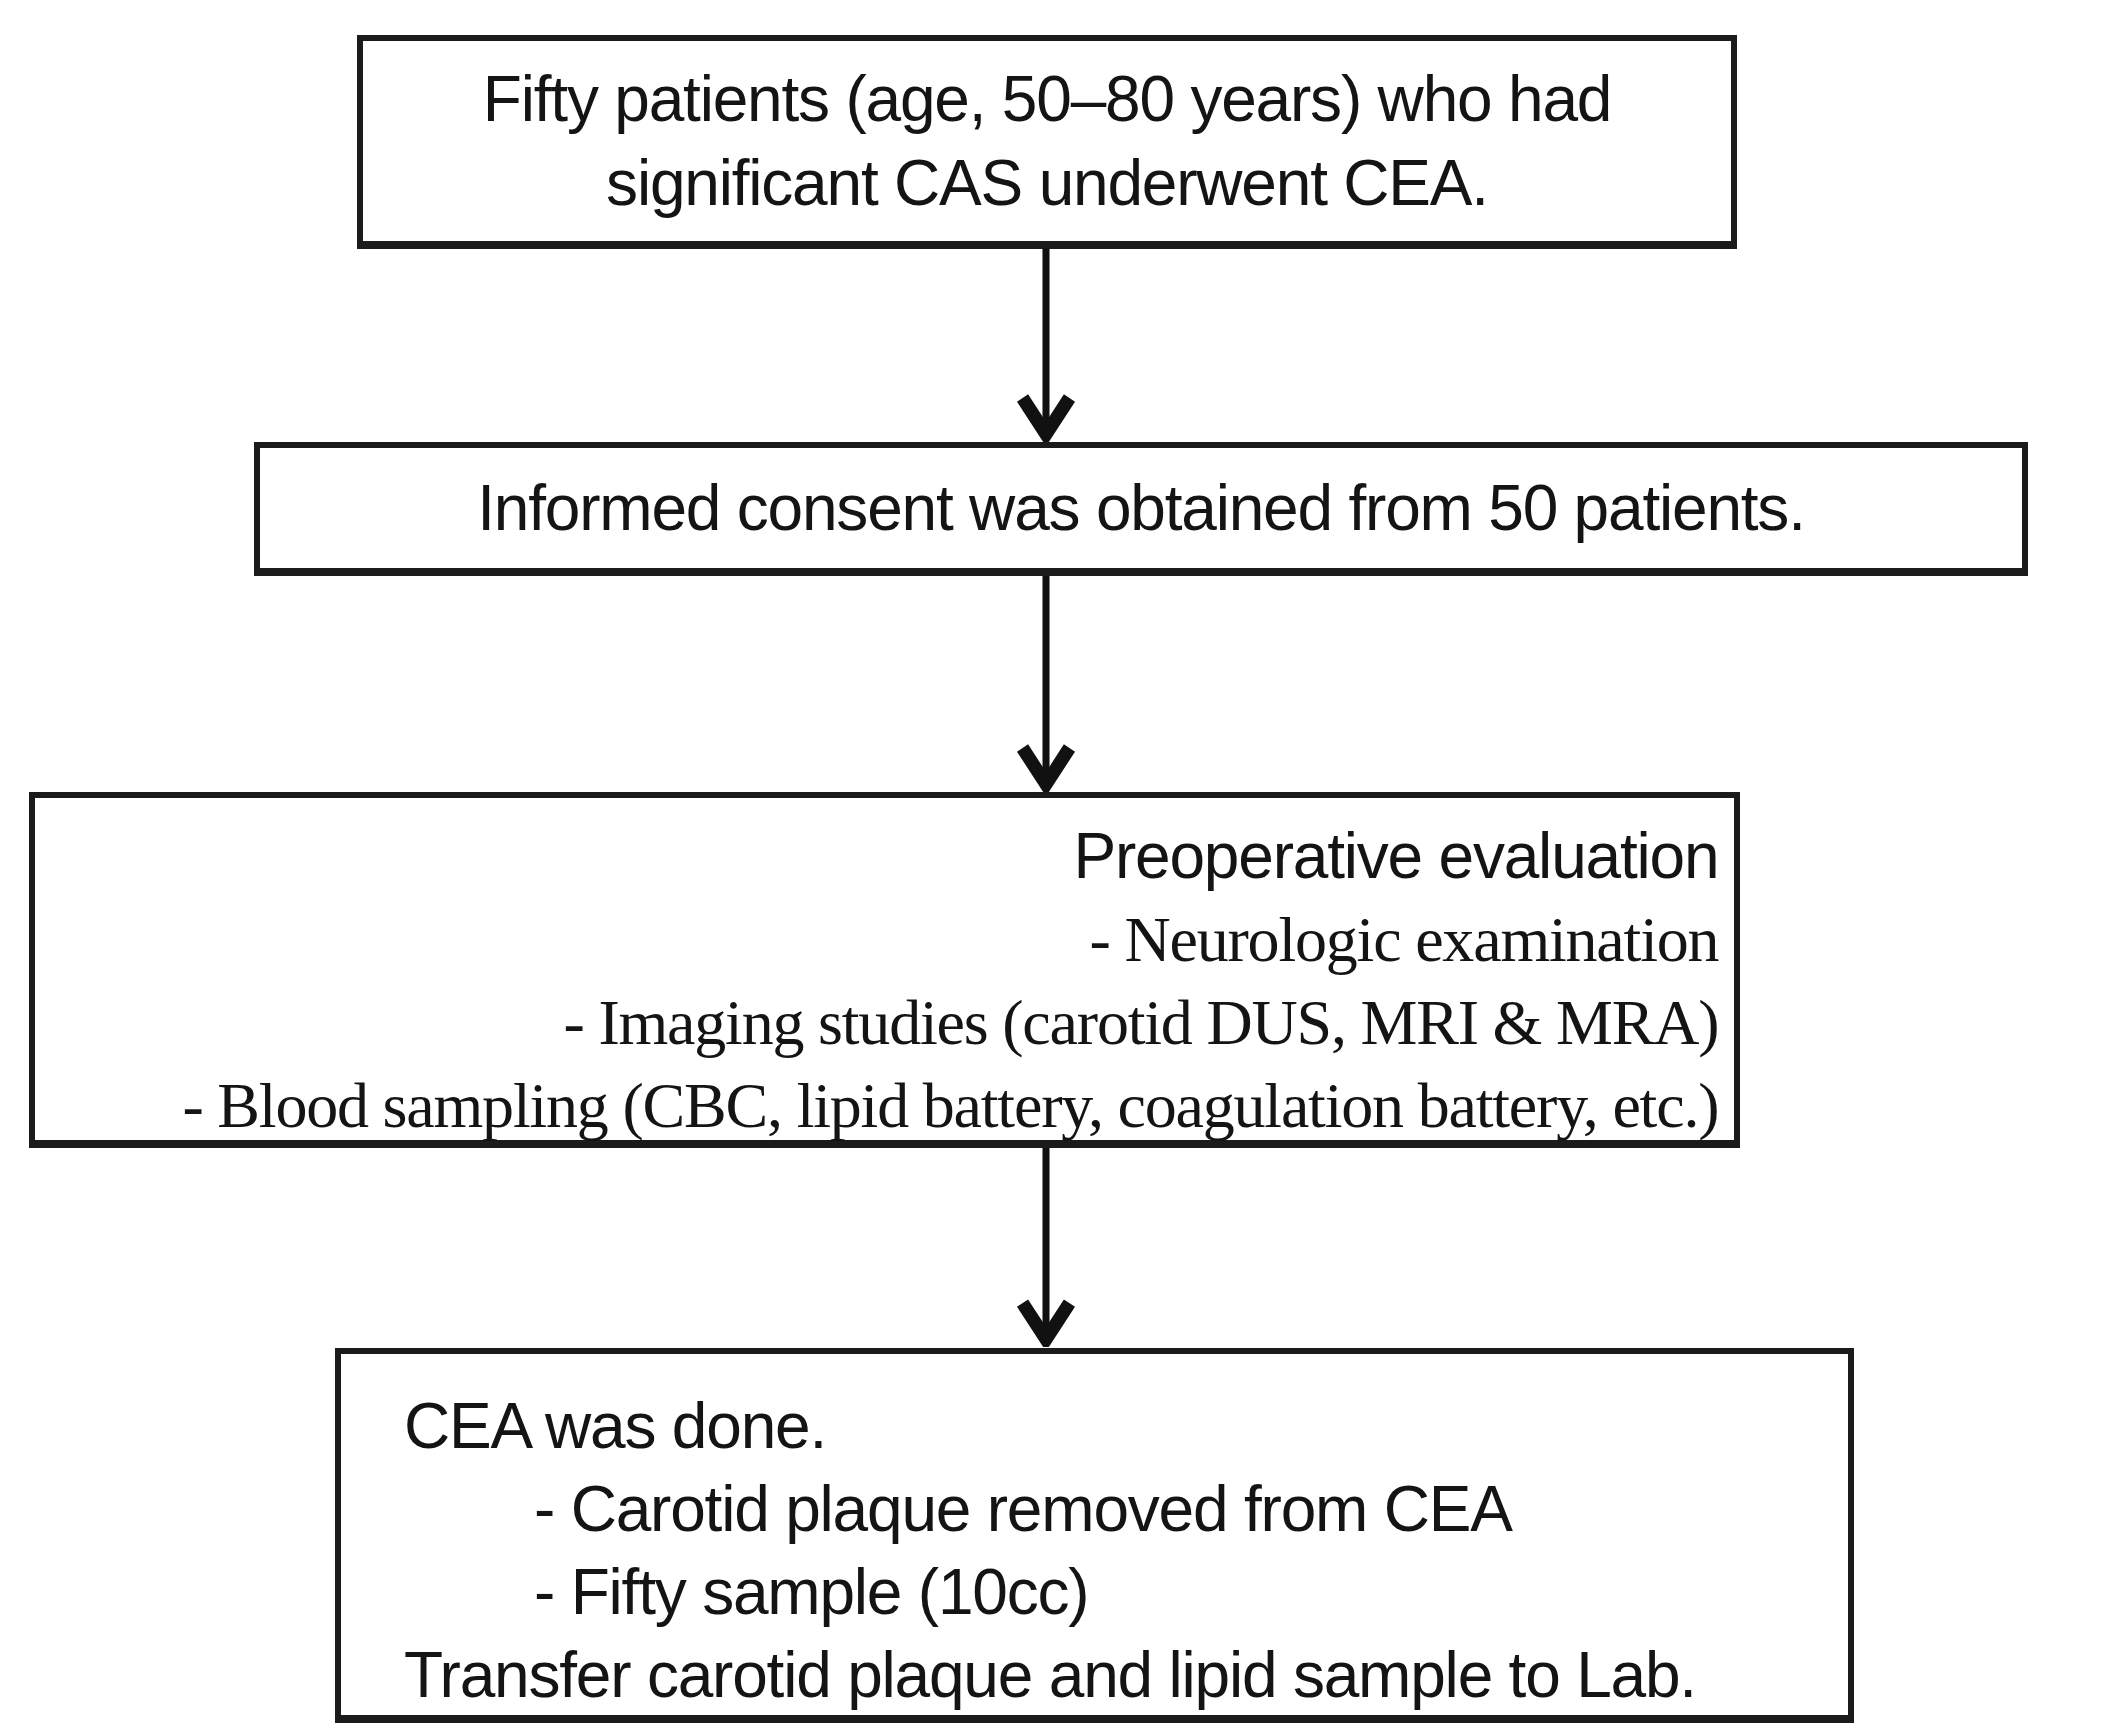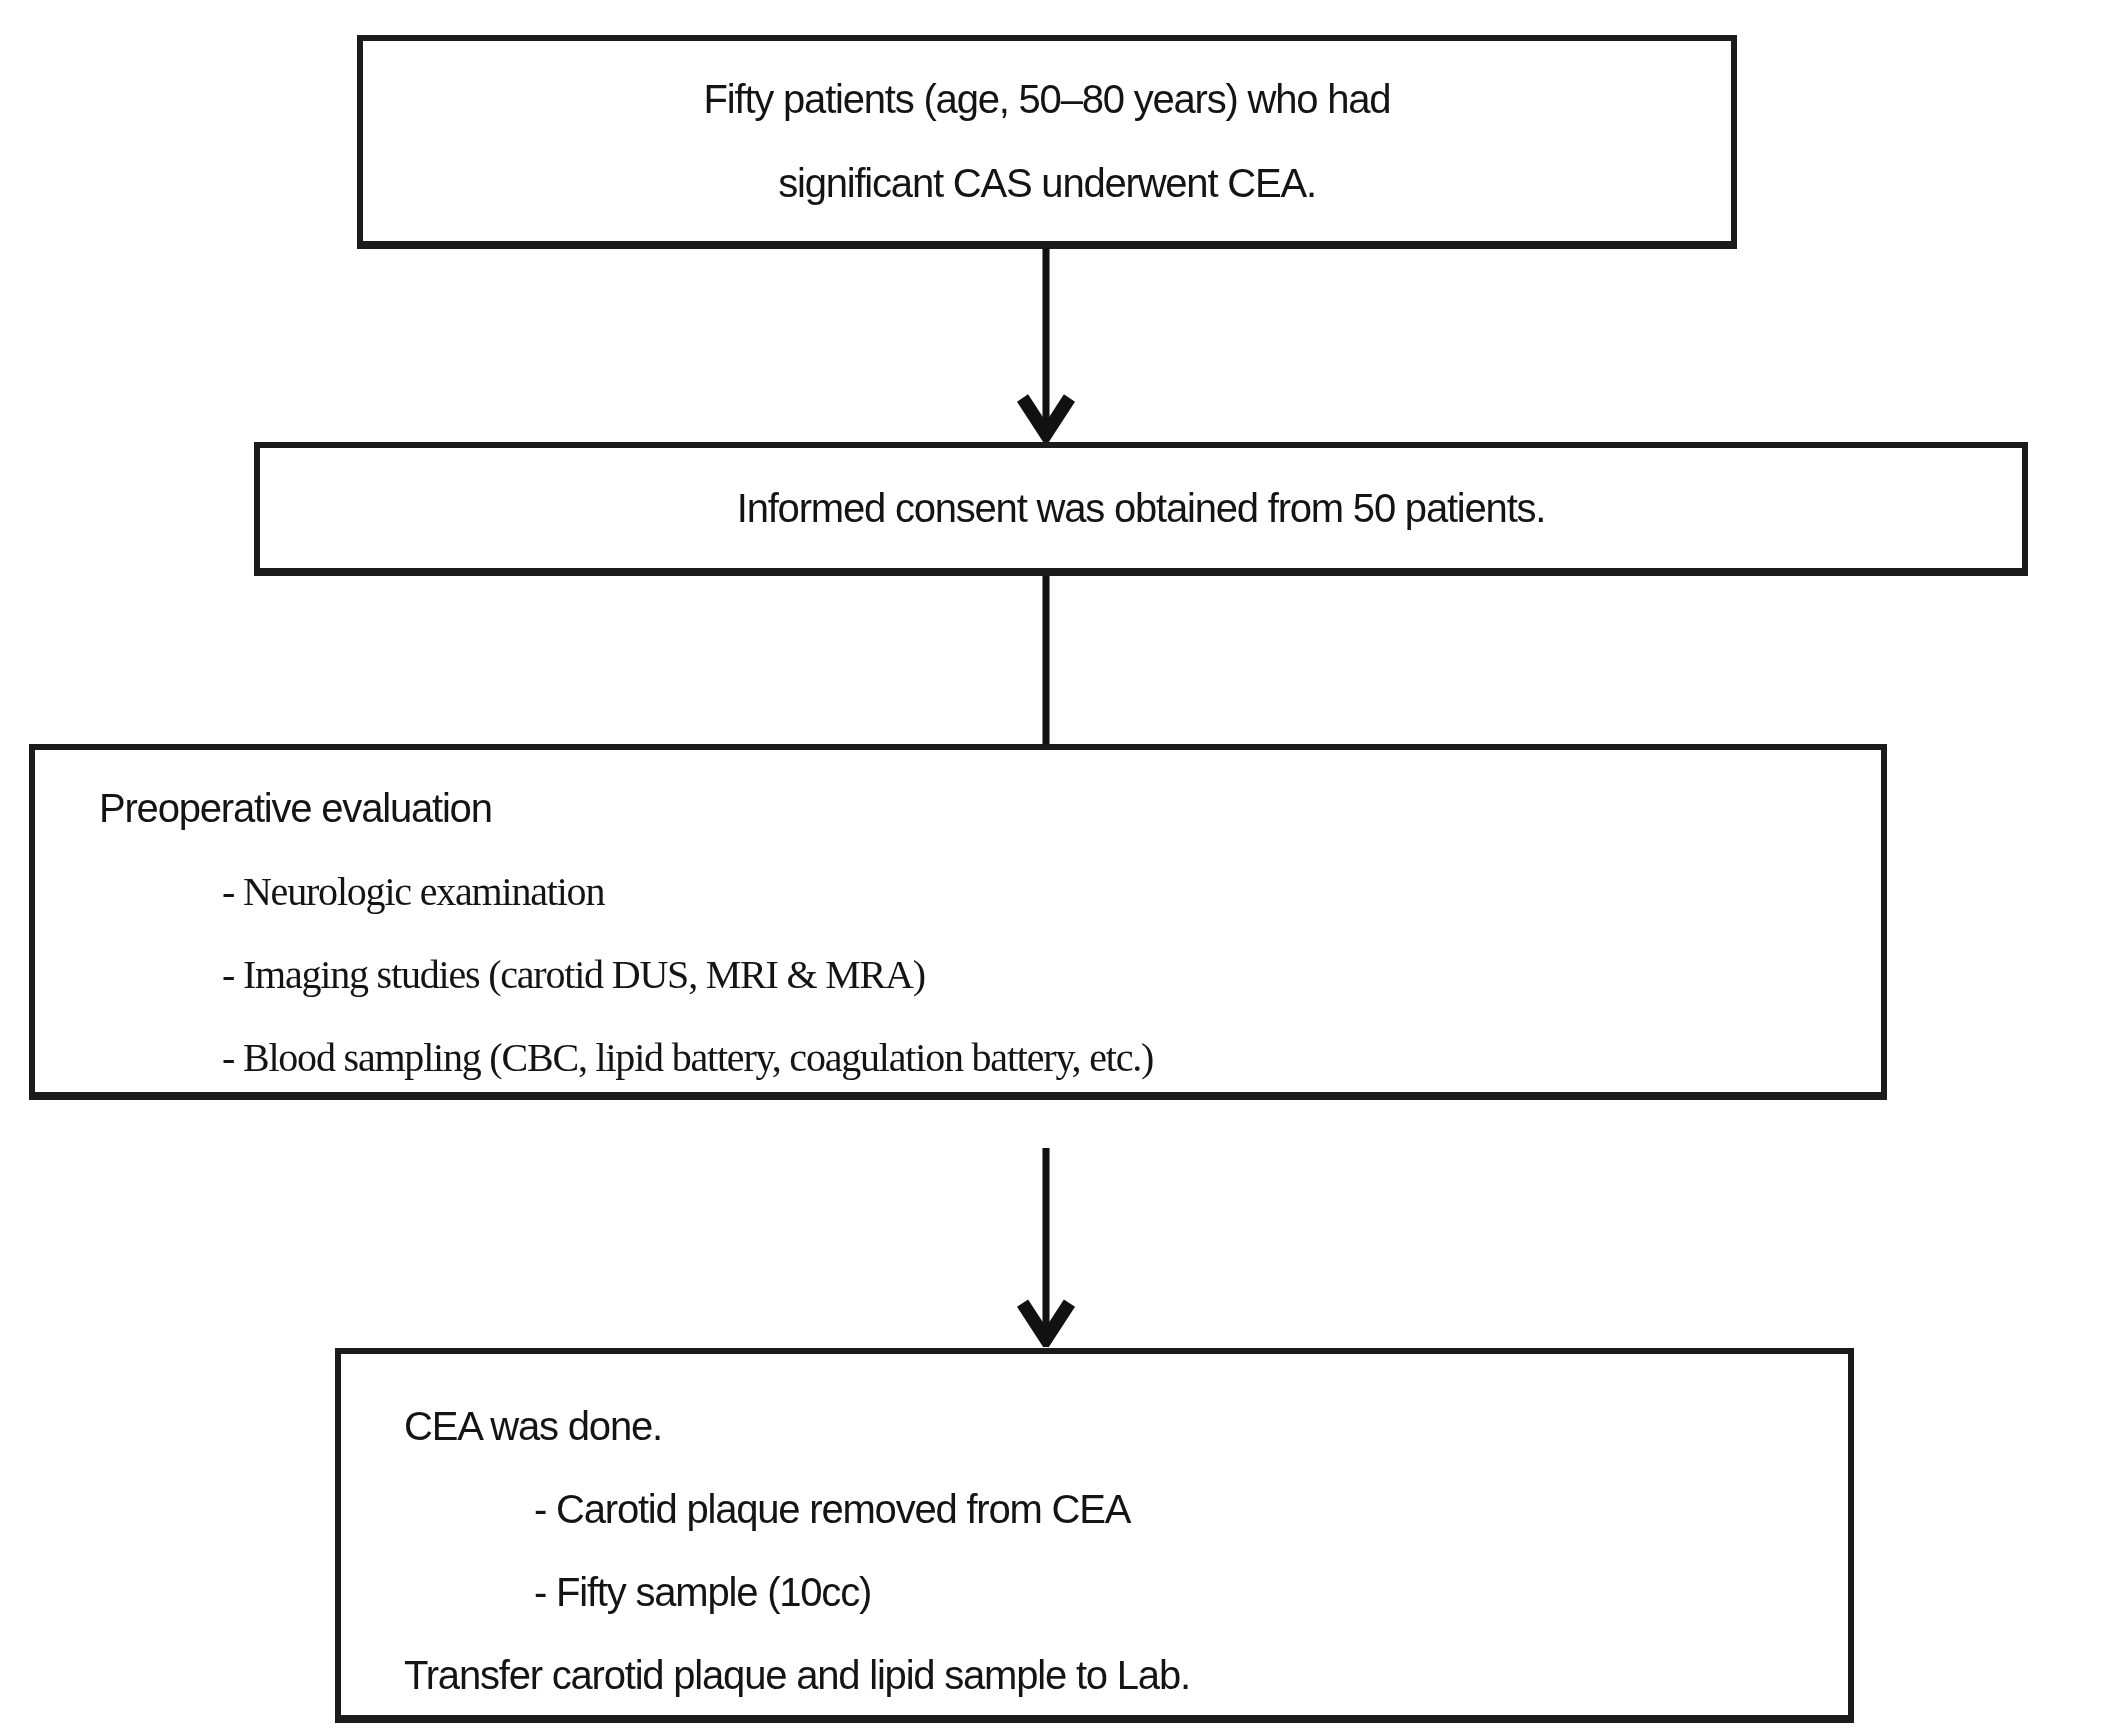--- a/index.html
+++ b/index.html
@@ -15,21 +15,21 @@
     font-family: "Liberation Sans", "DejaVu Sans", sans-serif;
     color: #141414;
     overflow: hidden;
   }
   .flow-box {
     position: absolute;
     box-sizing: border-box;
     border: 6.3px solid #1b1b1b;
     border-bottom-width: 8.6px;
     background: #ffffff;
-    font-size: 40px;
+    font-size: 64px;
     letter-spacing: -1.2px;
     line-height: 84px;
     display: flex;
     flex-direction: column;
   }
   .flow-box.centered {
     justify-content: center;
     text-align: center;
   }
   .flow-box .line {
@@ -50,25 +50,26 @@
     height: 214px;
   }
   #box-consent {
     left: 254px;
     top: 442px;
     width: 1774px;
     height: 134px;
   }
   #box-preop {
     left: 29px;
-    top: 744px;
-    width: 1858px;
+    top: 792px;
+    width: 1711px;
     height: 356px;
     padding: 17.3px 15.7px 0 64px;
     line-height: 83px;
+    align-items: flex-end;
   }
   #box-cea {
     left: 295px;
     top: 1348px;
     width: 1519px;
     height: 375px;
     padding: 31px 15.7px 0 63px;
     line-height: 83px;
     margin-left: 40px;
   }

